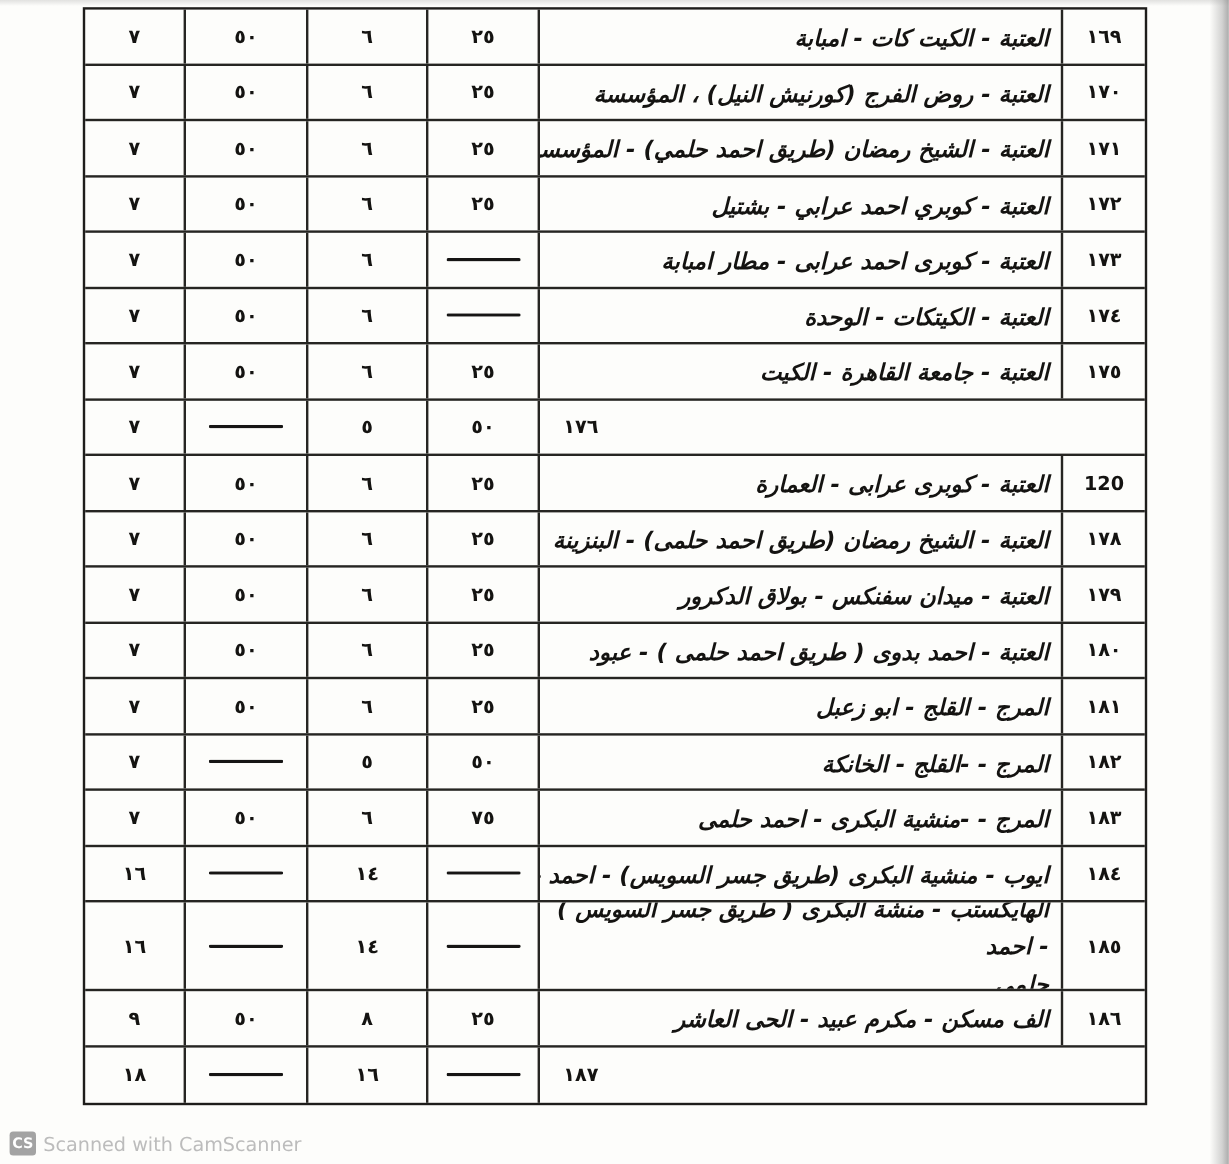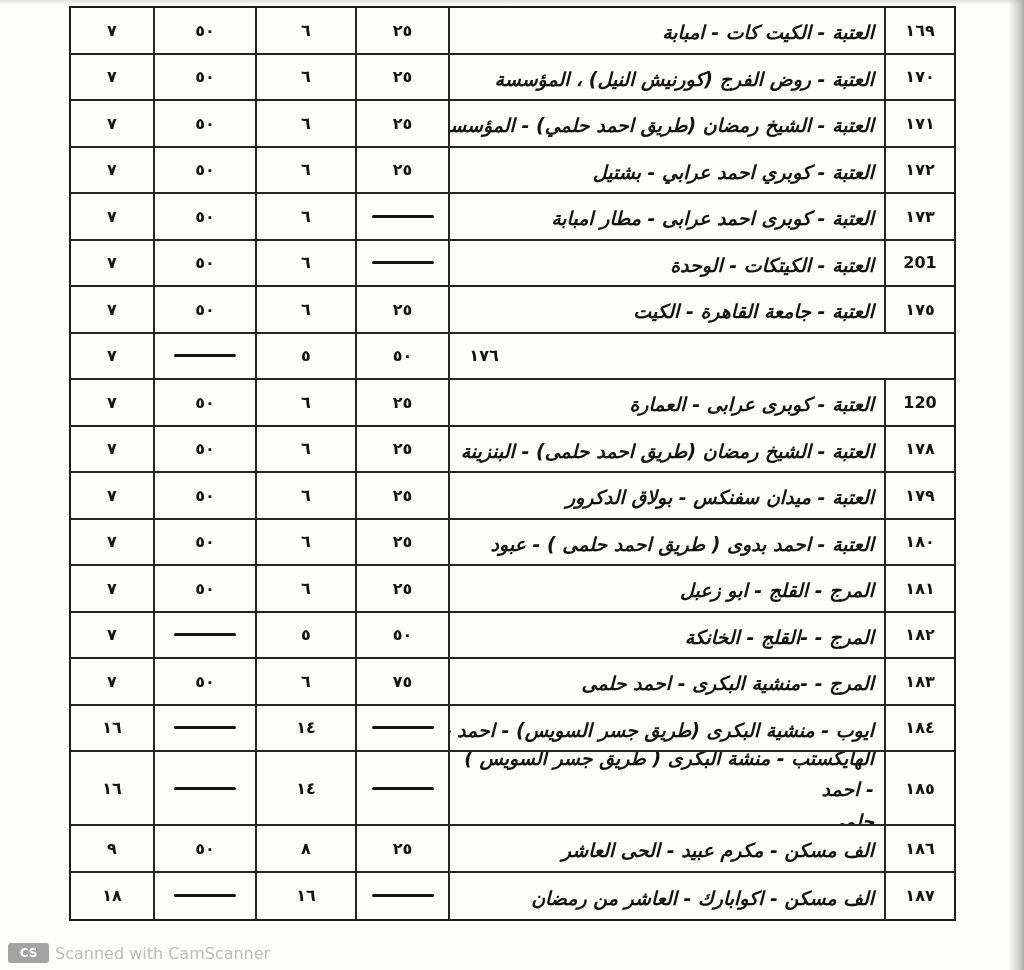--- a/index.html
+++ b/index.html
@@ -51,21 +51,21 @@
   .dashline{
     display:inline-block;width:62px;height:0;
     border-top:3px solid #161514;border-radius:2px;
   }
   
   .footer{
     position:absolute;left:8px;top:942px;height:22px;
     display:flex;align-items:center;gap:6px;
   }
   .badge{
-    width:41px;height:20px;border-radius:3px;
+    width:22px;height:20px;border-radius:3px;
     background:#a3a3a3;color:#ffffff;
     display:flex;align-items:center;justify-content:center;
     font-size:12px;font-weight:bold;letter-spacing:0;
   }
   .ftext{
     color:#bcbcbc;font-size:16px;font-weight:normal;
   }
 </style>
 </head>
 <body>
@@ -121,21 +121,21 @@
   </div>
 
   <div class="row">
     <div class="c c1">٧</div>
     <div class="c c2">٥٠</div>
     <div class="c c3">٦</div>
     <div class="c c4">
         <span class="dashline"></span>
       </div>
     <div class="c name" dir="rtl">العتبة - الكيتكات - الوحدة</div>
-    <div class="c no" dir="rtl">201</div>
+    <div class="c no" dir="rtl">١٧٤</div>
   </div>
 
   <div class="row">
     <div class="c c1">٧</div>
     <div class="c c2">٥٠</div>
     <div class="c c3">٦</div>
     <div class="c c4">٢٥</div>
     <div class="c name" dir="rtl">العتبة - جامعة القاهرة - الكيت</div>
     <div class="c no" dir="rtl">١٧٥</div>
   </div>
@@ -253,21 +253,20 @@
 
   <div class="row">
     <div class="c c1">١٨</div>
     <div class="c c2">
         <span class="dashline"></span>
       </div>
     <div class="c c3">١٦</div>
     <div class="c c4">
         <span class="dashline"></span>
       </div>
-    <div class="c name" dir="rtl">الف مسكن - اكوابارك - العاشر من رمضان</div>
     <div class="c no" dir="rtl">١٨٧</div>
   </div>
 </div>
 
 <div class="footer">
   <div class="badge">CS</div>
   <div class="ftext">Scanned with CamScanner</div>
 </div>
 
 <div class="edge-right"></div>

